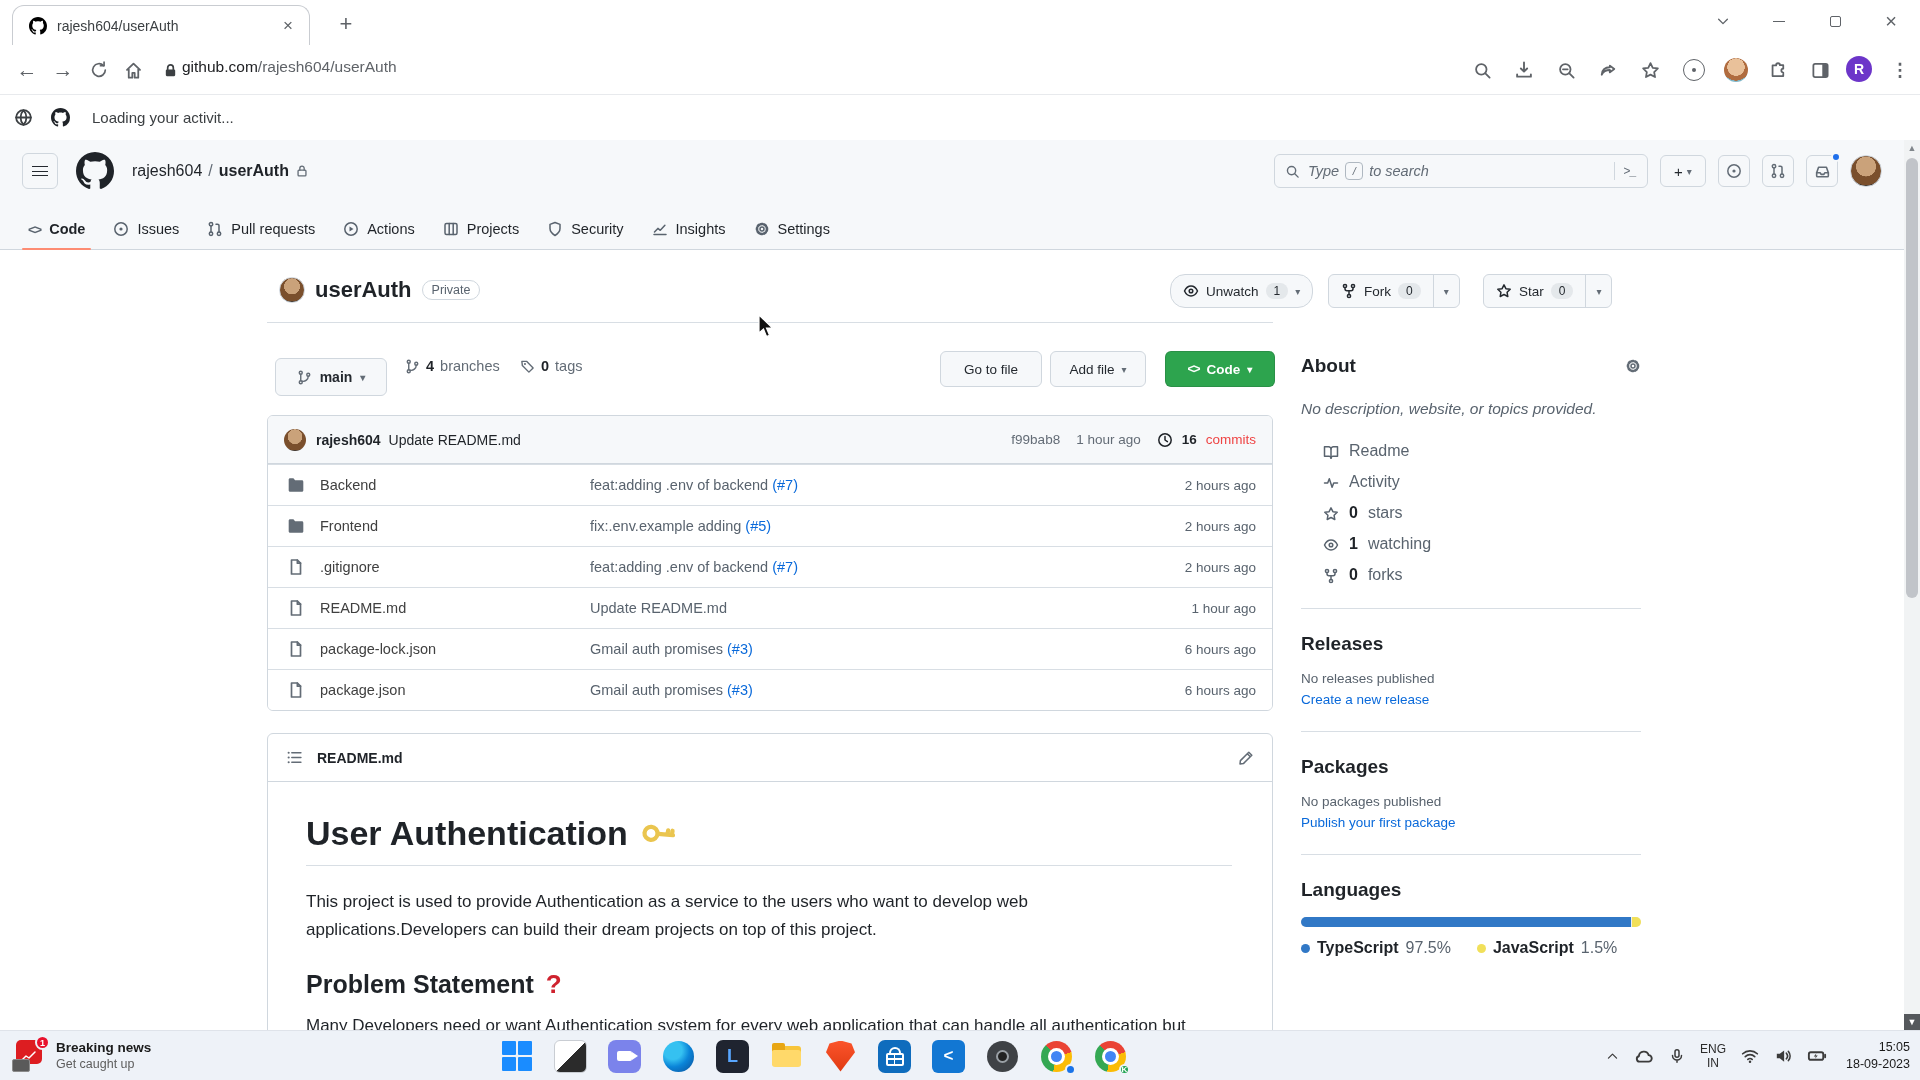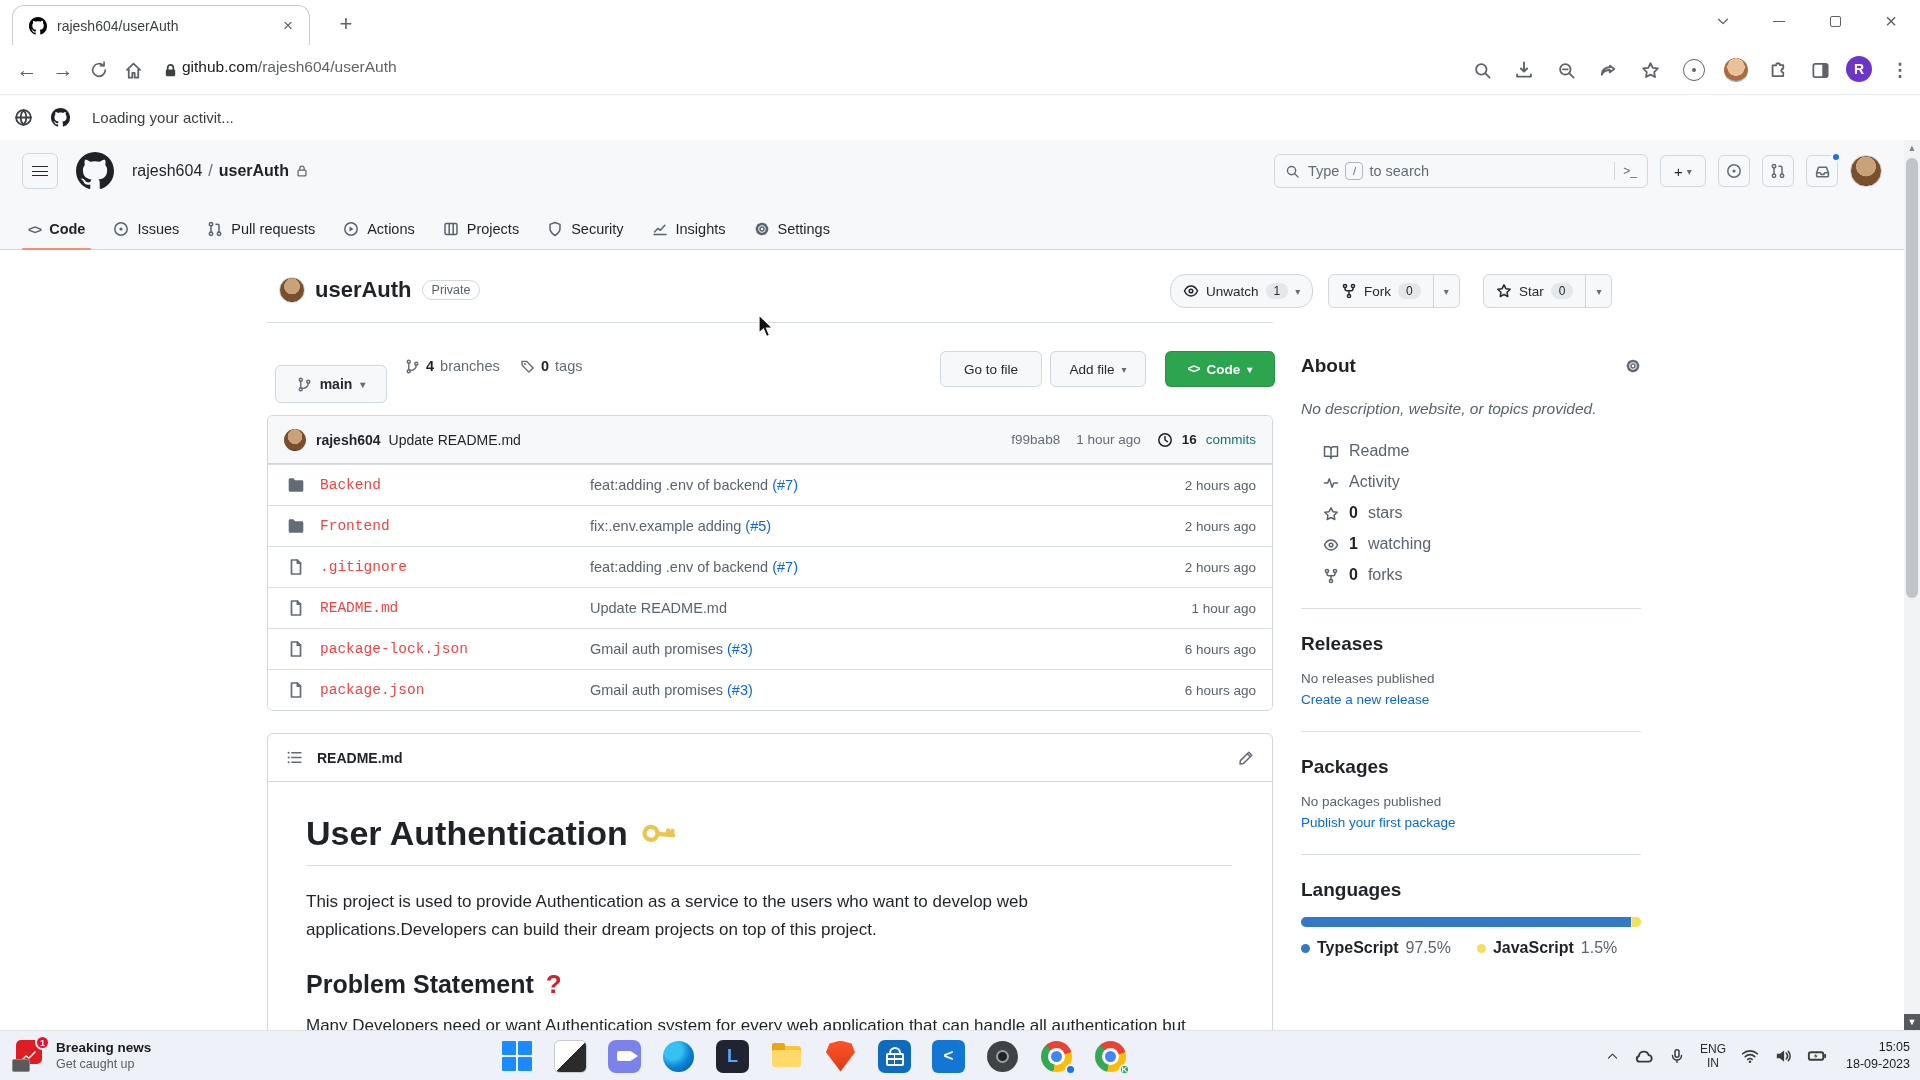--- a/index.html
+++ b/index.html
@@ -42,21 +42,21 @@
 
   
   .page { position:absolute; left:0; top:140px; right:16px; bottom:50px; background:#fff; overflow:hidden; }
   .gh-header { height:62px; background:#f6f8fa; display:flex; align-items:center; padding:0 22px; }
   .hamburger { width:36px; height:36px; border:1px solid #d0d7de; border-radius:6px; background:#f6f8fa; display:flex; flex-direction:column; align-items:center; justify-content:center; gap:3.5px; }
   .hamburger i { width:16px; border-top:1.8px solid #24292f; }
   .gh-logo { margin-left:18px; color:#1f2328; }
   .crumb { margin-left:18px; font-size:16px; color:#1f2328; display:flex; align-items:center; gap:6px; }
   .crumb .repo { font-weight:600; }
   .gh-right { margin-left:auto; display:flex; align-items:center; gap:12px; }
-  .gh-search { width:374px; height:34px; border:1px solid #d0d7de; border-radius:6px; background:#f6f8fa; display:flex; align-items:center; padding:0 10px; color:#636c76; }
+  .gh-search { width:374px; height:34px; border:1px solid #d0d7de; border-radius:6px; background:#f6f8fa; display:flex; align-items:center; padding:0 10px; color:#636c76;font-style:italic; }
   .gh-search .ph { font-size:14.5px; margin-left:8px; display:flex; align-items:center; gap:6px; }
   .slashkey { width:18px; height:18px; border:1px solid #afb8c1; border-radius:4px; font-size:11px; display:flex; align-items:center; justify-content:center; color:#636c76; }
   .gh-search .cmd { margin-left:auto; display:flex; align-items:center; gap:8px; font-size:12px; color:#636c76; }
   .gh-search .vdiv { width:1px; height:18px; background:#d0d7de; }
   .sq-btn { height:32px; border:1px solid #d0d7de; border-radius:6px; background:#f6f8fa; color:#636c76; display:flex; align-items:center; justify-content:center; position:relative; }
   .w32 { width:32px; } .w46 { width:46px; gap:4px; font-size:15px; color:#24292f; }
   .dot-badge { position:absolute; top:-4px; right:-4px; width:10px; height:10px; border-radius:50%; background:#1f6feb; border:2px solid #f6f8fa; }
   .gh-avatar { width:32px; height:32px; border-radius:50%; background:radial-gradient(circle at 50% 35%, #caa27a 0 40%, #7a4f2c 41% 75%, #40342a 76%); border:1px solid #d0d7de; }
 
   .gh-nav { height:48px; background:#f6f8fa; border-bottom:1px solid #d0d7de; display:flex; align-items:flex-end; padding:0 0 0 14px; }
@@ -75,21 +75,21 @@
   .pill { font-size:12.5px; color:#59636e; border:1px solid #d0d7de; border-radius:999px; padding:2px 9px; }
   .act-btn { position:absolute; top:24px; height:34px; background:#f6f8fa; border:1px solid #d0d7de; border-radius:6px; display:flex; align-items:center; font-size:13.5px; color:#24292f; font-weight:500; }
   .act-btn .seg { display:flex; align-items:center; gap:7px; padding:0 12px; height:100%; }
   .act-btn .cseg { border-left:1px solid #d0d7de; padding:0 10px; height:100%; display:flex; align-items:center; color:#636c76; }
   .cnt { background:rgba(175,184,193,.25); border-radius:999px; padding:1px 8px; font-size:12px; }
   .caret { font-size:10px; color:#636c76; }
   .btn-watch { left:1170px;border-radius:15px; } .btn-fork { left:1328px; } .btn-star { left:1483px; }
   .title-divider { position:absolute; left:267px; top:72px; width:1006px; border-top:1px solid #d8dee4; }
 
   
-  .branch-btn { position:absolute; left:275px; top:115px; width:112px; height:38px; background:#f6f8fa; border:1px solid #d0d7de; border-radius:6px; display:flex; align-items:center; justify-content:center; gap:8px; font-size:14px; font-weight:600; color:#24292f; }
+  .branch-btn { position:absolute; left:275px; top:108px; width:112px; height:38px; background:#f6f8fa; border:1px solid #d0d7de; border-radius:6px; display:flex; align-items:center; justify-content:center; gap:8px; font-size:14px; font-weight:600; color:#24292f; }
   .branch-btn svg { color:#636c76; }
   .meta-link { position:absolute; top:108px; display:flex; align-items:center; gap:6px; font-size:14.5px; color:#636c76; }
   .meta-link b { color:#1f2328; }
   .ml-branches { left:405px; } .ml-tags { left:520px; }
   .flat-btn { position:absolute; top:101px; height:36px; background:#f6f8fa; border:1px solid #d0d7de; border-radius:6px; display:flex; align-items:center; justify-content:center; gap:7px; font-size:13.5px; color:#24292f; font-weight:500; }
   .btn-goto { left:940px; width:102px; } .btn-addfile { left:1050px; width:96px; }
   .btn-code { position:absolute; left:1165px; top:101px; width:110px; height:36px; background:#2da44e; border:1px solid rgba(27,31,36,.15); border-radius:6px; display:flex; align-items:center; justify-content:center; gap:7px; color:#fff; font-size:13.5px; font-weight:600; }
 
   
   .file-box { position:absolute; left:267px; top:165px; width:1006px; border:1px solid #d0d7de; border-radius:6px; overflow:hidden; }
@@ -97,21 +97,21 @@
   .commit-bar .author { font-weight:600; color:#1f2328; margin:0 8px 0 10px; }
   .commit-bar .msg { color:#1f2328; }
   .commit-right { margin-left:auto; display:flex; align-items:center; gap:16px; color:#636c76; font-size:13.5px; }
   .commit-right .commits { display:flex; align-items:center; gap:9px; color:#1f2328; }
   .commit-right .commits b { font-weight:700; }
   .sm-avatar { width:22px; height:22px; border-radius:50%; background:radial-gradient(circle at 50% 35%, #caa27a 0 40%, #7a4f2c 41% 75%, #40342a 76%); }
   .frow { height:41px; display:flex; align-items:center; padding:0 16px; border-top:1px solid #d8dee4; font-size:14.5px; background:#fff; }
   .frow:first-of-type { border-top:none; }
   .frow .fic { width:20px; margin-left:2px; color:#636c76; }
   .fold { color:#54aeff; }
-  .frow .fname { color:#ef4444; margin-left:14px; width:270px;font-family:Liberation Mono, monospace; }
+  .frow .fname { color:#404040; margin-left:14px; width:270px; }
   .frow .fmsg { color:#59636e; }
   .frow .fmsg a { color:#0969da; text-decoration:none; }
   .frow .ftime { margin-left:auto; color:#59636e; font-size:13.5px; }
 
   
   .readme-box { position:absolute; left:267px; top:483px; width:1006px; height:340px; border:1px solid #d0d7de; border-radius:6px; background:#fff; overflow:hidden; }
   .readme-head { height:48px; display:flex; align-items:center; padding:0 18px; border-bottom:1px solid #d0d7de; }
   .readme-head .fn { font-size:14px; font-weight:600; color:#1f2328; margin-left:14px; }
   .readme-head .edit { margin-left:auto; color:#636c76; }
   .readme-body { padding:32px 40px 0 38px; }
@@ -527,21 +527,21 @@
           <span class="msg">Update README.md</span>
           <div class="commit-right">
             <span>f99bab8</span>
             <span>1 hour ago</span>
             <span class="commits">
               <svg class="oi" width="16" height="16" viewBox="0 0 16 16">
                   <circle cx="8" cy="8" r="6.2"></circle>
                   <path d="M8 4.5V8l2.4 1.6"></path>
                 </svg>
               <b>16</b>
-                <span style="color:#0f766e">commits</span>
+                <span style="color:#ef4444">commits</span>
             </span>
           </div>
         </div>
 
         <div class="frow">
           <svg class="oi fic fold" width="18" height="18" viewBox="0 0 16 16">
               <path class="fill" d="M1.5 3.2A1.2 1.2 0 0 1 2.7 2h3l1.5 1.8h6.1a1.2 1.2 0 0 1 1.2 1.2v7.8a1.2 1.2 0 0 1-1.2 1.2H2.7a1.2 1.2 0 0 1-1.2-1.2z"></path>
             </svg>
           <span class="fname">Backend</span>
           <span class="fmsg"><span>feat:adding .env of backend </span><a>(#7)</a></span>

